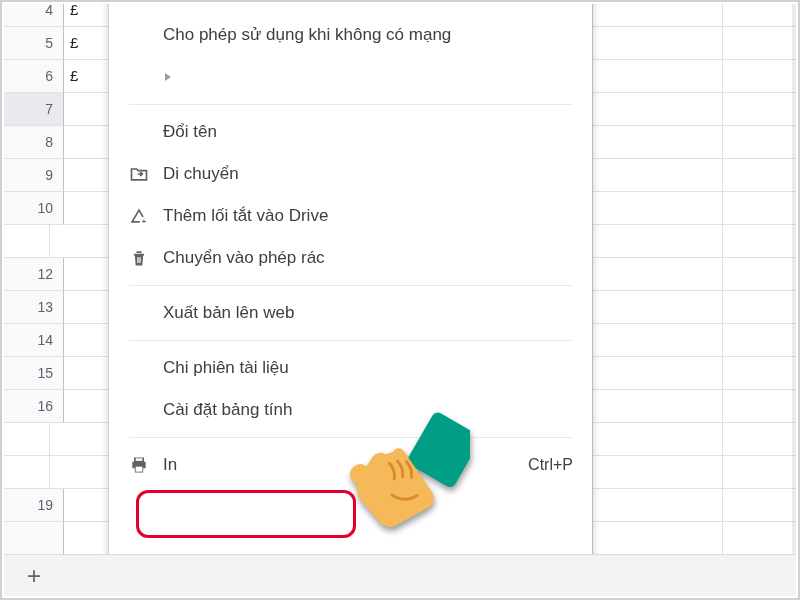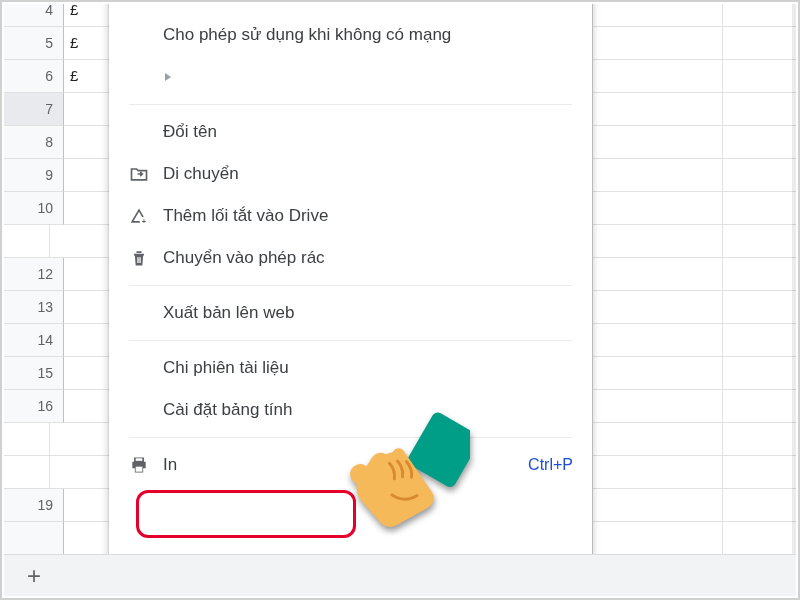--- a/index.html
+++ b/index.html
@@ -111,21 +111,21 @@
     white-space: nowrap;
   }
   .menuitem .micon {
     width: 34px;
     flex: 0 0 34px;
     display: flex;
     align-items: center;
     justify-content: flex-start;
   }
   .menuitem .mlabel { flex: 1; }
-  .menuitem .mshort { color: #1d4ed8; font-size: 16px; }
+  .menuitem .mshort { color: #404040; font-size: 16px; }
   .menuitem .msub {
     color: #9aa0a6;
     font-size: 13px;
   }
   .menusep {
     height: 1px;
     background: #e8eaed;
     margin: 6px 20px;
   }
   .iconbox svg { display:block; }

